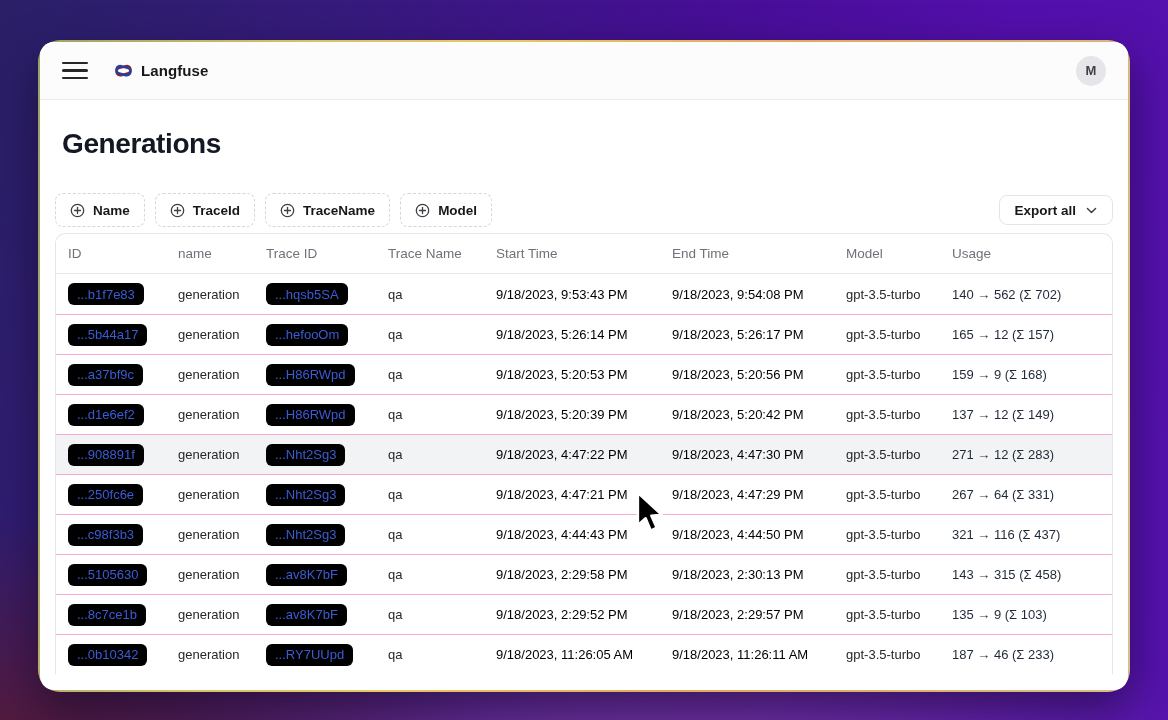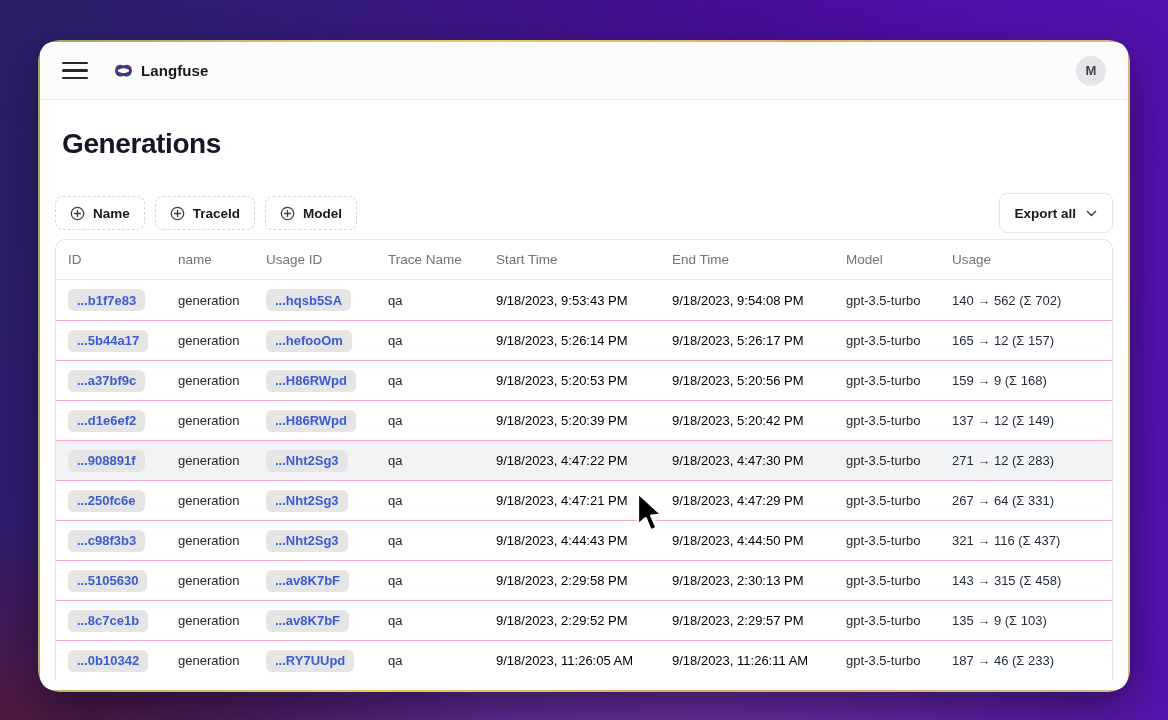--- a/index.html
+++ b/index.html
@@ -42,35 +42,35 @@
   
   .main { flex:1; padding:0 15px; position:relative; }
   .page-title { margin:24px 7px 12px; font-size:28px; line-height:40px; font-weight:800; letter-spacing:-.4px; color:#141824; }
   .filter-row { margin-top:29px; display:flex; align-items:center; gap:10px; }
   .filter-btn {
     height:34px; padding:0 14px; background:#fff; border:1px dashed #d6d6dc; border-radius:8px;
     display:flex; align-items:center; gap:8px; font-size:13.5px; font-weight:600; color:#18181b; cursor:pointer;
   }
   .plus-icon { width:15px; height:15px; display:block; }
   .export-btn {
-    margin-left:auto; height:40px; padding:0 14px; background:#fff; border:1px solid #e4e4e7; border-radius:8px;
+    margin-left:auto; height:30px; padding:0 14px; background:#fff; border:1px solid #e4e4e7; border-radius:8px;
     display:flex; align-items:center; gap:9px; font-size:13.5px; font-weight:600; color:#18181b; cursor:pointer;
   }
   .chevron-icon { width:13px; height:13px; display:block; }
   
   .table { margin-top:6px; border:1px solid #e6e6e9; border-bottom:none; border-radius:10px 10px 0 0; overflow:hidden; background:#fff; }
   .grid { display:grid; grid-template-columns:110px 88px 122px 108px 176px 174px 106px 1fr; align-items:center; }
   .grid > div { padding-left:12px; white-space:nowrap; overflow:hidden; }
   .thead { height:40px; border-bottom:1px solid #e6e6e9; color:#71717a; font-size:13.5px; font-weight:400; }
   .trow { height:40px; font-size:13px; color:#27272a; border-top:1px solid #f9a8d4; cursor:pointer; }
   .trow:first-of-type { border-top:none; }
   .trow.hovered { background:#f2f3f5; }
   .pill {
-    display:inline-block; padding:3.5px 9px; border-radius:6px; background:#e5e5e5; color:#3b5bd5;
-    font-size:13px; font-weight:700; cursor:pointer;
+    display:inline-block; padding:3.5px 9px; border-radius:6px; background:#000000; color:#3b5bd5;
+    font-size:13px; font-weight:400; cursor:pointer;
   }
   .time-cell { color:#000000; }
   .usage-cell { color:#1f2937; }
   
   .cursor { position:absolute; left:595px; top:449px; z-index:50; pointer-events:none; }
 </style>
 </head>
 <body>
 
 <div class="frame">
@@ -118,35 +118,43 @@
               <line x1="4.8" y1="8" x2="11.2" y2="8"></line>
             </svg>
             <span>TraceId</span>
           </button>
           <button class="filter-btn">
             <svg class="plus-icon" viewBox="0 0 16 16" fill="none" stroke="#3f3f46" stroke-width="1.4" stroke-linecap="round">
               <circle cx="8" cy="8" r="6.6"></circle>
               <line x1="8" y1="4.8" x2="8" y2="11.2"></line>
               <line x1="4.8" y1="8" x2="11.2" y2="8"></line>
             </svg>
+            <span>TraceName</span>
+          </button>
+          <button class="filter-btn">
+            <svg class="plus-icon" viewBox="0 0 16 16" fill="none" stroke="#3f3f46" stroke-width="1.4" stroke-linecap="round">
+              <circle cx="8" cy="8" r="6.6"></circle>
+              <line x1="8" y1="4.8" x2="8" y2="11.2"></line>
+              <line x1="4.8" y1="8" x2="11.2" y2="8"></line>
+            </svg>
             <span>Model</span>
           </button>
           <button class="export-btn">
           <span>Export all</span>
           <svg class="chevron-icon" viewBox="0 0 16 16" fill="none" stroke="#3f3f46" stroke-width="1.8" stroke-linecap="round" stroke-linejoin="round">
               <polyline points="3,5.5 8,10.5 13,5.5"></polyline>
             </svg>
         </button>
       </div>
 
       <div class="table">
         <div class="grid thead">
             <div>ID</div>
             <div>name</div>
-            <div>Usage ID</div>
+            <div>Trace ID</div>
             <div>Trace Name</div>
             <div>Start Time</div>
             <div>End Time</div>
             <div>Model</div>
             <div>Usage</div>
           </div>
         <div class="tbody">
             <div class="grid trow">
               <div><span class="pill">...b1f7e83</span></div>
               <div>generation</div>

